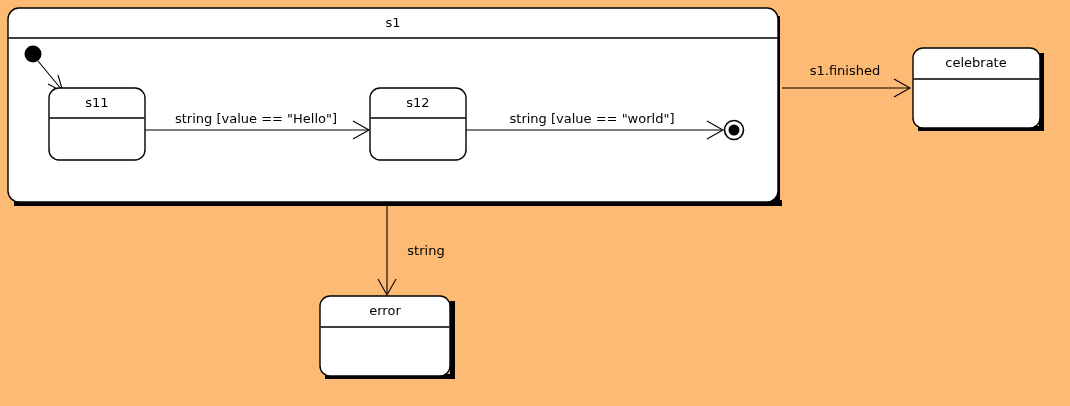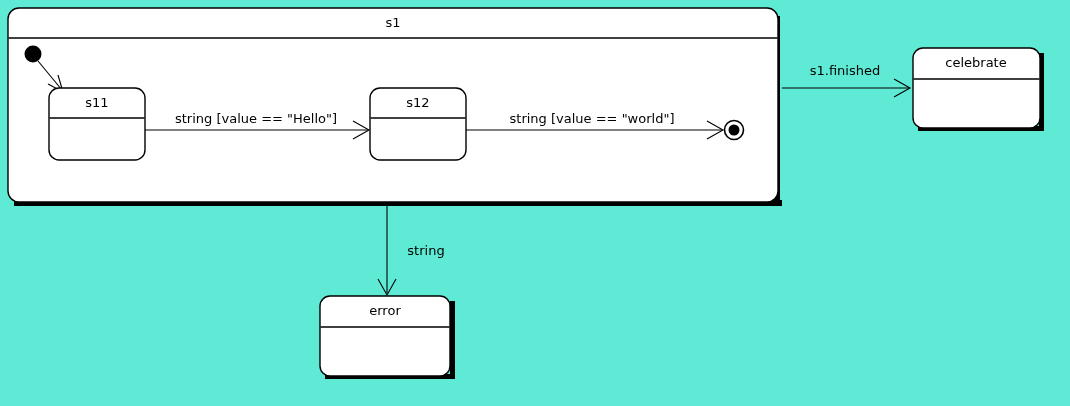--- a/index.html
+++ b/index.html
@@ -10,21 +10,21 @@
   body {
     width: 1070px;
     height: 406px;
     overflow: hidden;
     font-family: "DejaVu Sans", sans-serif;
   }
   #diagram-root {
     position: relative;
     width: 1070px;
     height: 406px;
-    background: #5eead4;
+    background: #fdba74;
   }
   svg.canvas {
     position: absolute;
     top: 0;
     left: 0;
     width: 1070px;
     height: 406px;
     display: block;
   }
   .node-fill { fill: #ffffff; }

